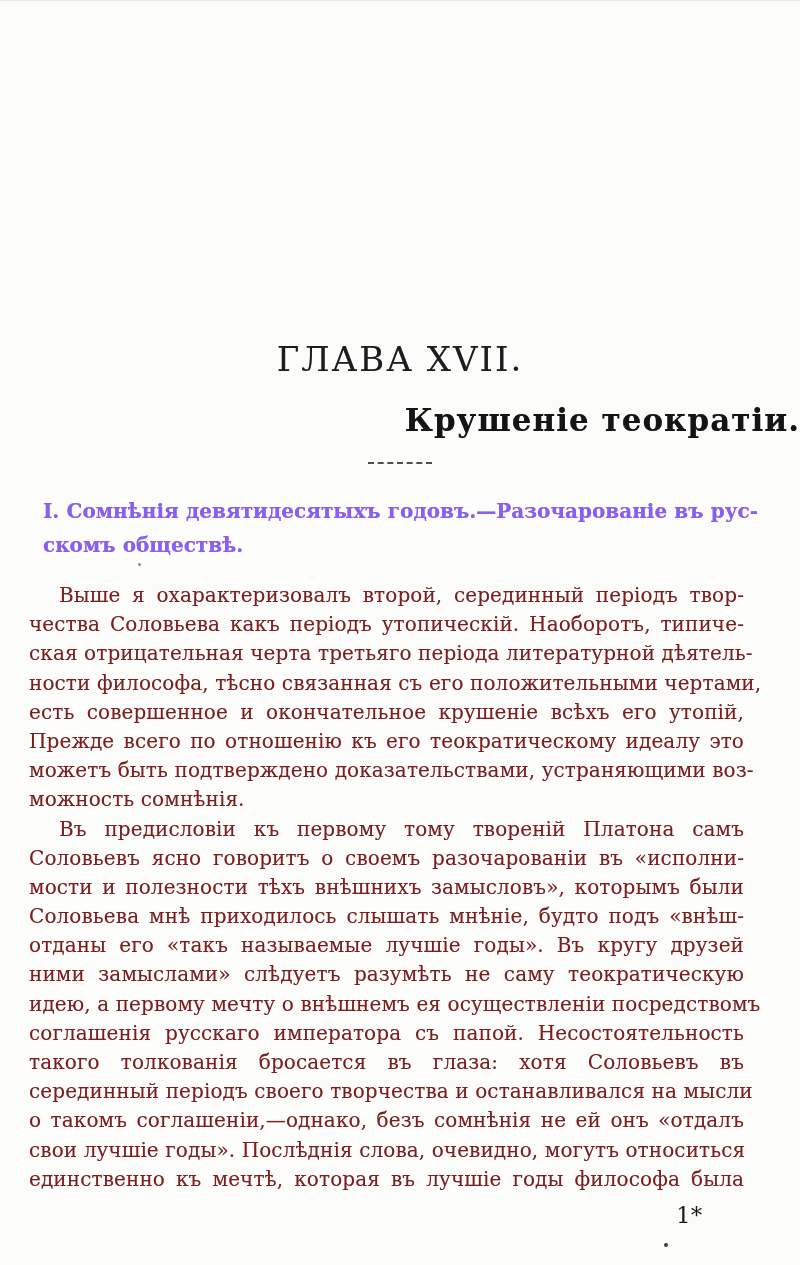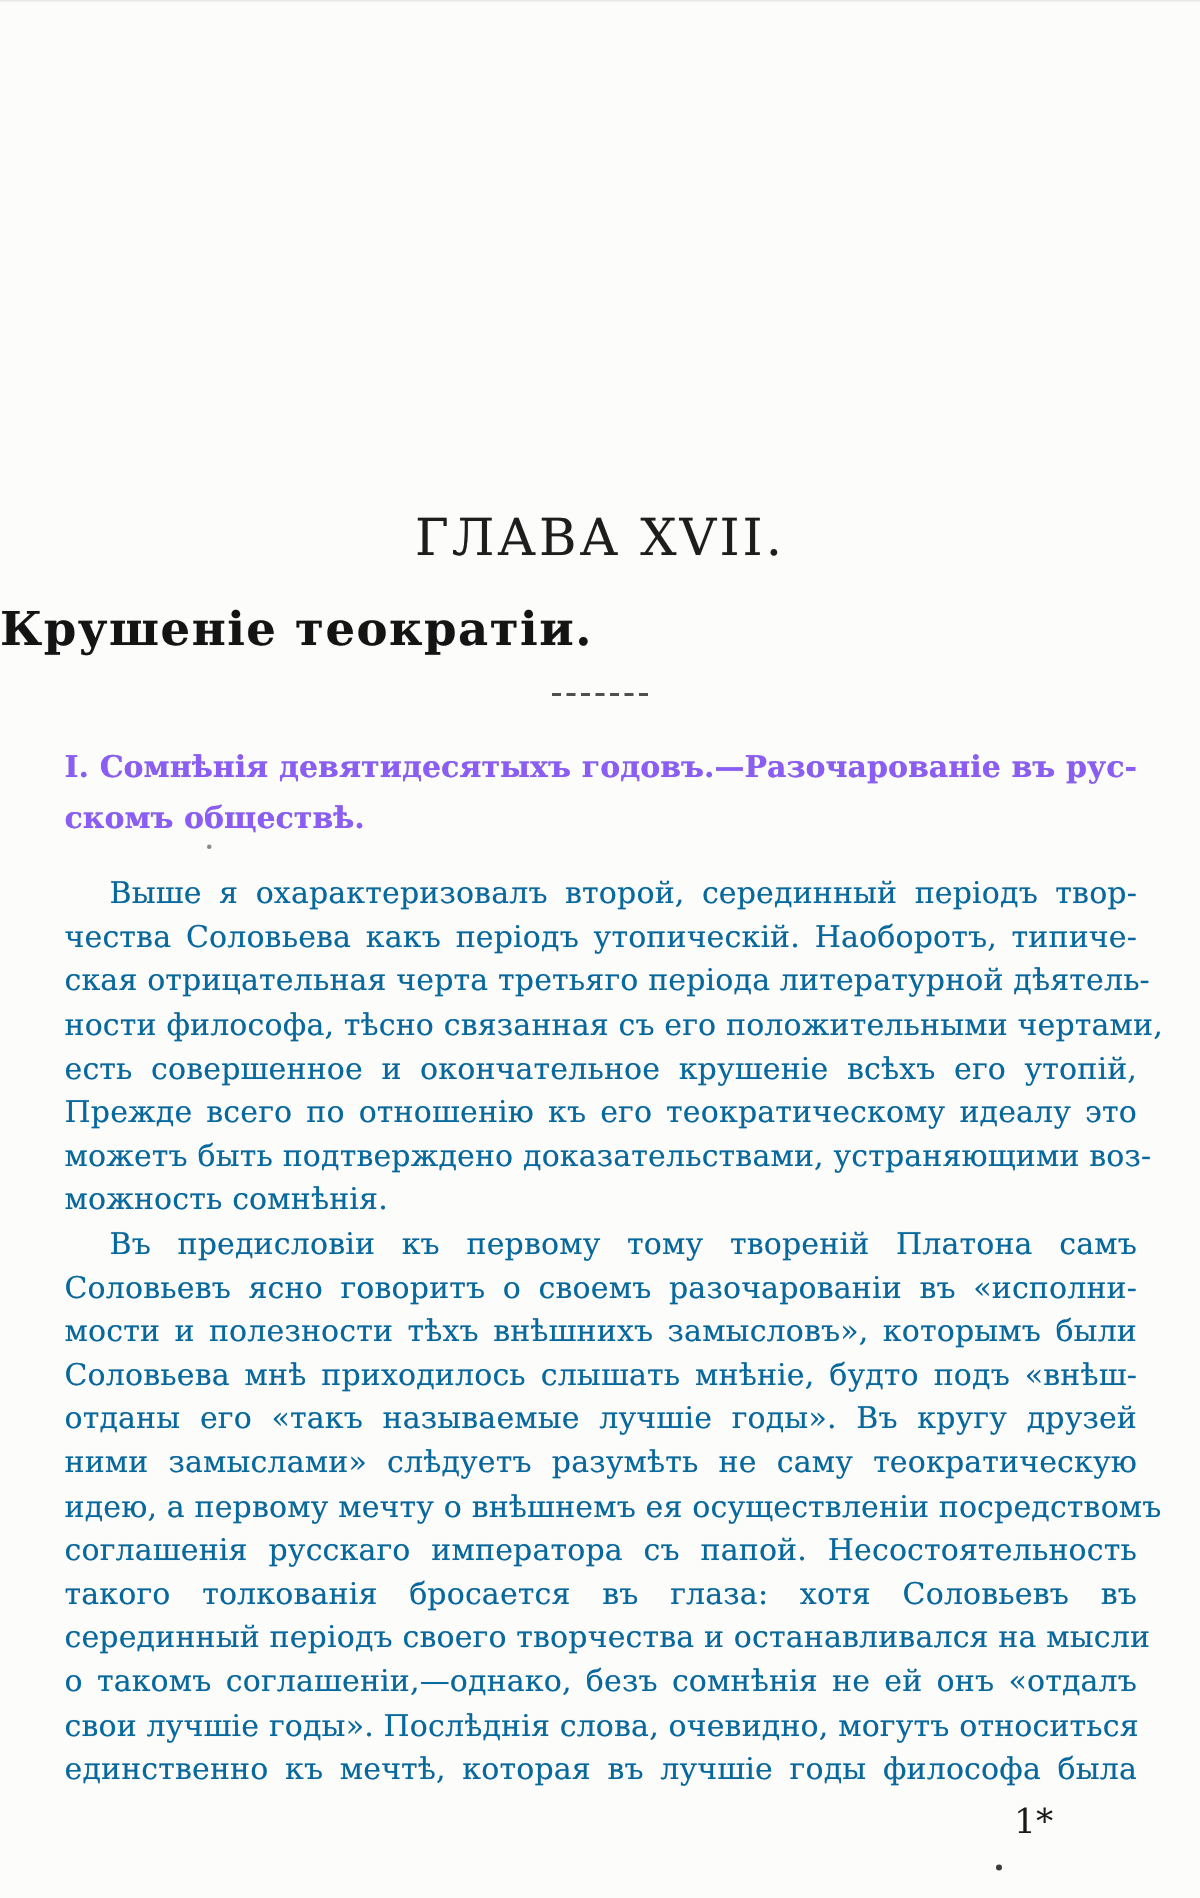--- a/index.html
+++ b/index.html
@@ -26,21 +26,21 @@
     font-size: 34px;
     letter-spacing: 2px;
     color: #1d1d1d;
     text-shadow: 0 0 0.5px rgba(0,0,0,.35);
   }
   .chapter-subtitle {
     position: absolute;
     top: 401px;
     left: 0;
     width: 100%;
-    text-align: left;
+    text-align: right;
     font-size: 31px;
     font-weight: bold;
     letter-spacing: 1px;
     color: #141414;
     text-shadow: 0 0 0.5px rgba(0,0,0,.4);
   }
   .divider {
     position: absolute;
     top: 461px;
     left: 50%;
@@ -62,24 +62,24 @@
   .section-heading .h-line-1 {
     text-align: justify;
     text-align-last: justify;
     white-space: nowrap;
   }
   .section-heading .h-line-2 {
   }
   .body-text {
     position: absolute;
     top: 580px;
-    left: 43px;
+    left: 29px;
     width: 715px;
     font-size: 20px;
-    color: #0369a1;
+    color: #7f1d1d;
     text-shadow: 0 0 0.5px rgba(0,0,0,.32);
   }
   .line {
     line-height: 29.2px;
     height: 29.2px;
     text-align: justify;
     text-align-last: justify;
     white-space: nowrap;
     letter-spacing: 0.1px;
   }

